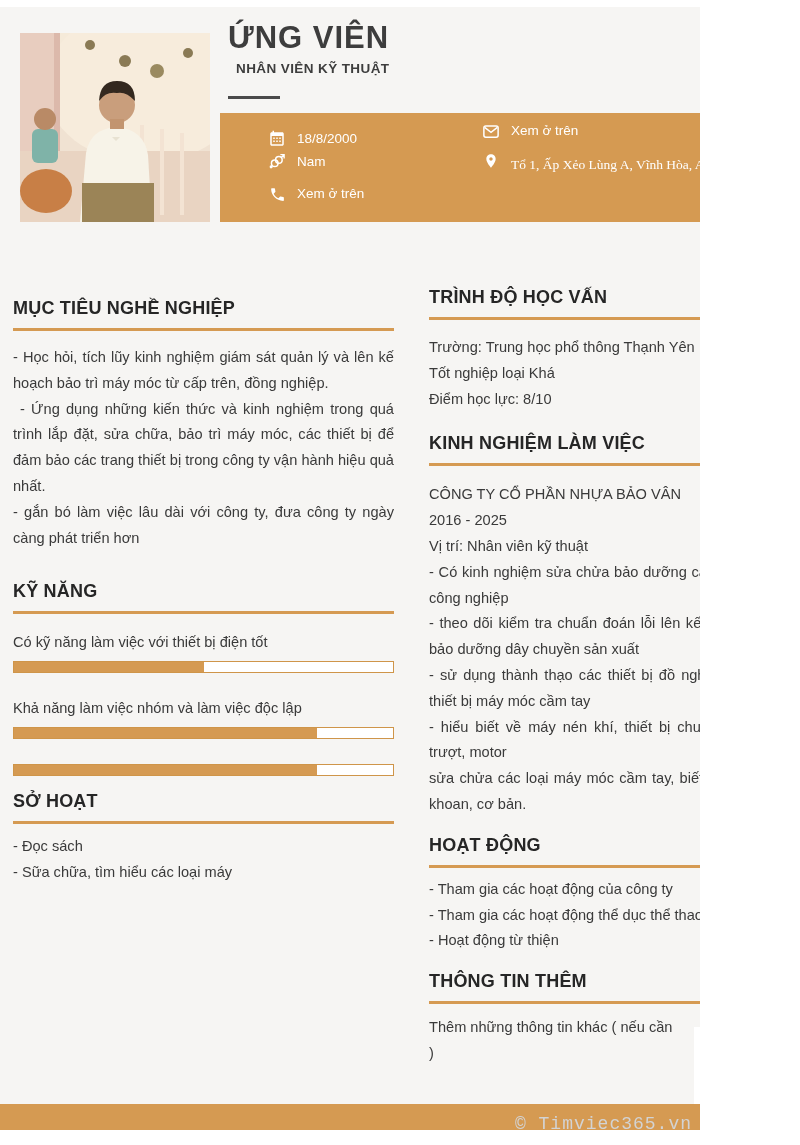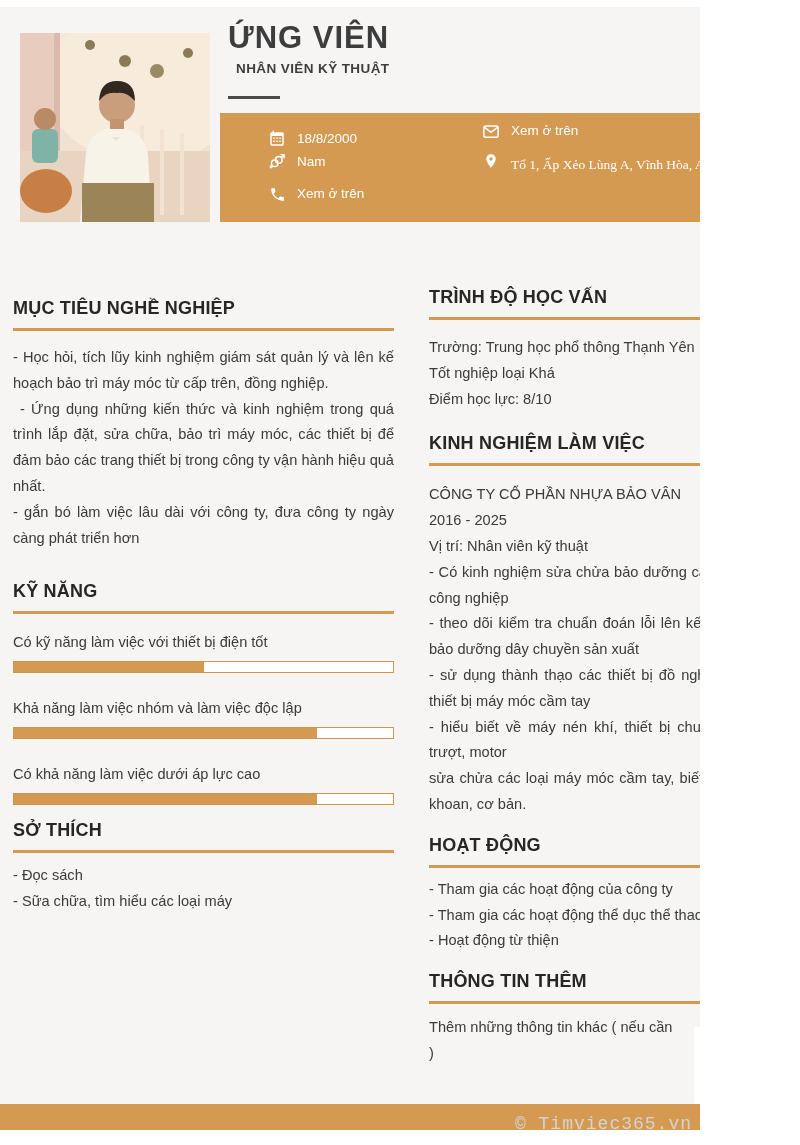--- a/index.html
+++ b/index.html
@@ -183,27 +183,26 @@
           <div class="fill" style="width: 50%;"></div>
         </div>
     </div>
     <div class="skill" style="margin-top:25px;">
       <div class="skill-label">Khả năng làm việc nhóm và làm việc độc lập</div>
       <div class="bar">
           <div class="fill" style="width: 80%;"></div>
         </div>
     </div>
     <div class="skill" style="margin-top:25px;">
-      <div class="skill-label">Có khả năng làm việc dưới áp lực cao</div>
       <div class="bar">
           <div class="fill" style="width: 80%;"></div>
         </div>
     </div>
 
-    <h2 class="h-hobby">SỞ THÍCH</h2>
+    <h2 class="h-hobby">SỞ HOẠT</h2>
     <div class="rule"></div>
     <div class="hobby-body body-txt">
       <div>- Đọc sách</div>
       <div>- Sữa chữa, tìm hiểu các loại máy</div>
     </div>
   </div>
 
   <div class="col col-right">
     <h2 class="h-edu">TRÌNH ĐỘ HỌC VẤN</h2>
     <div class="rule rule-r"></div>

